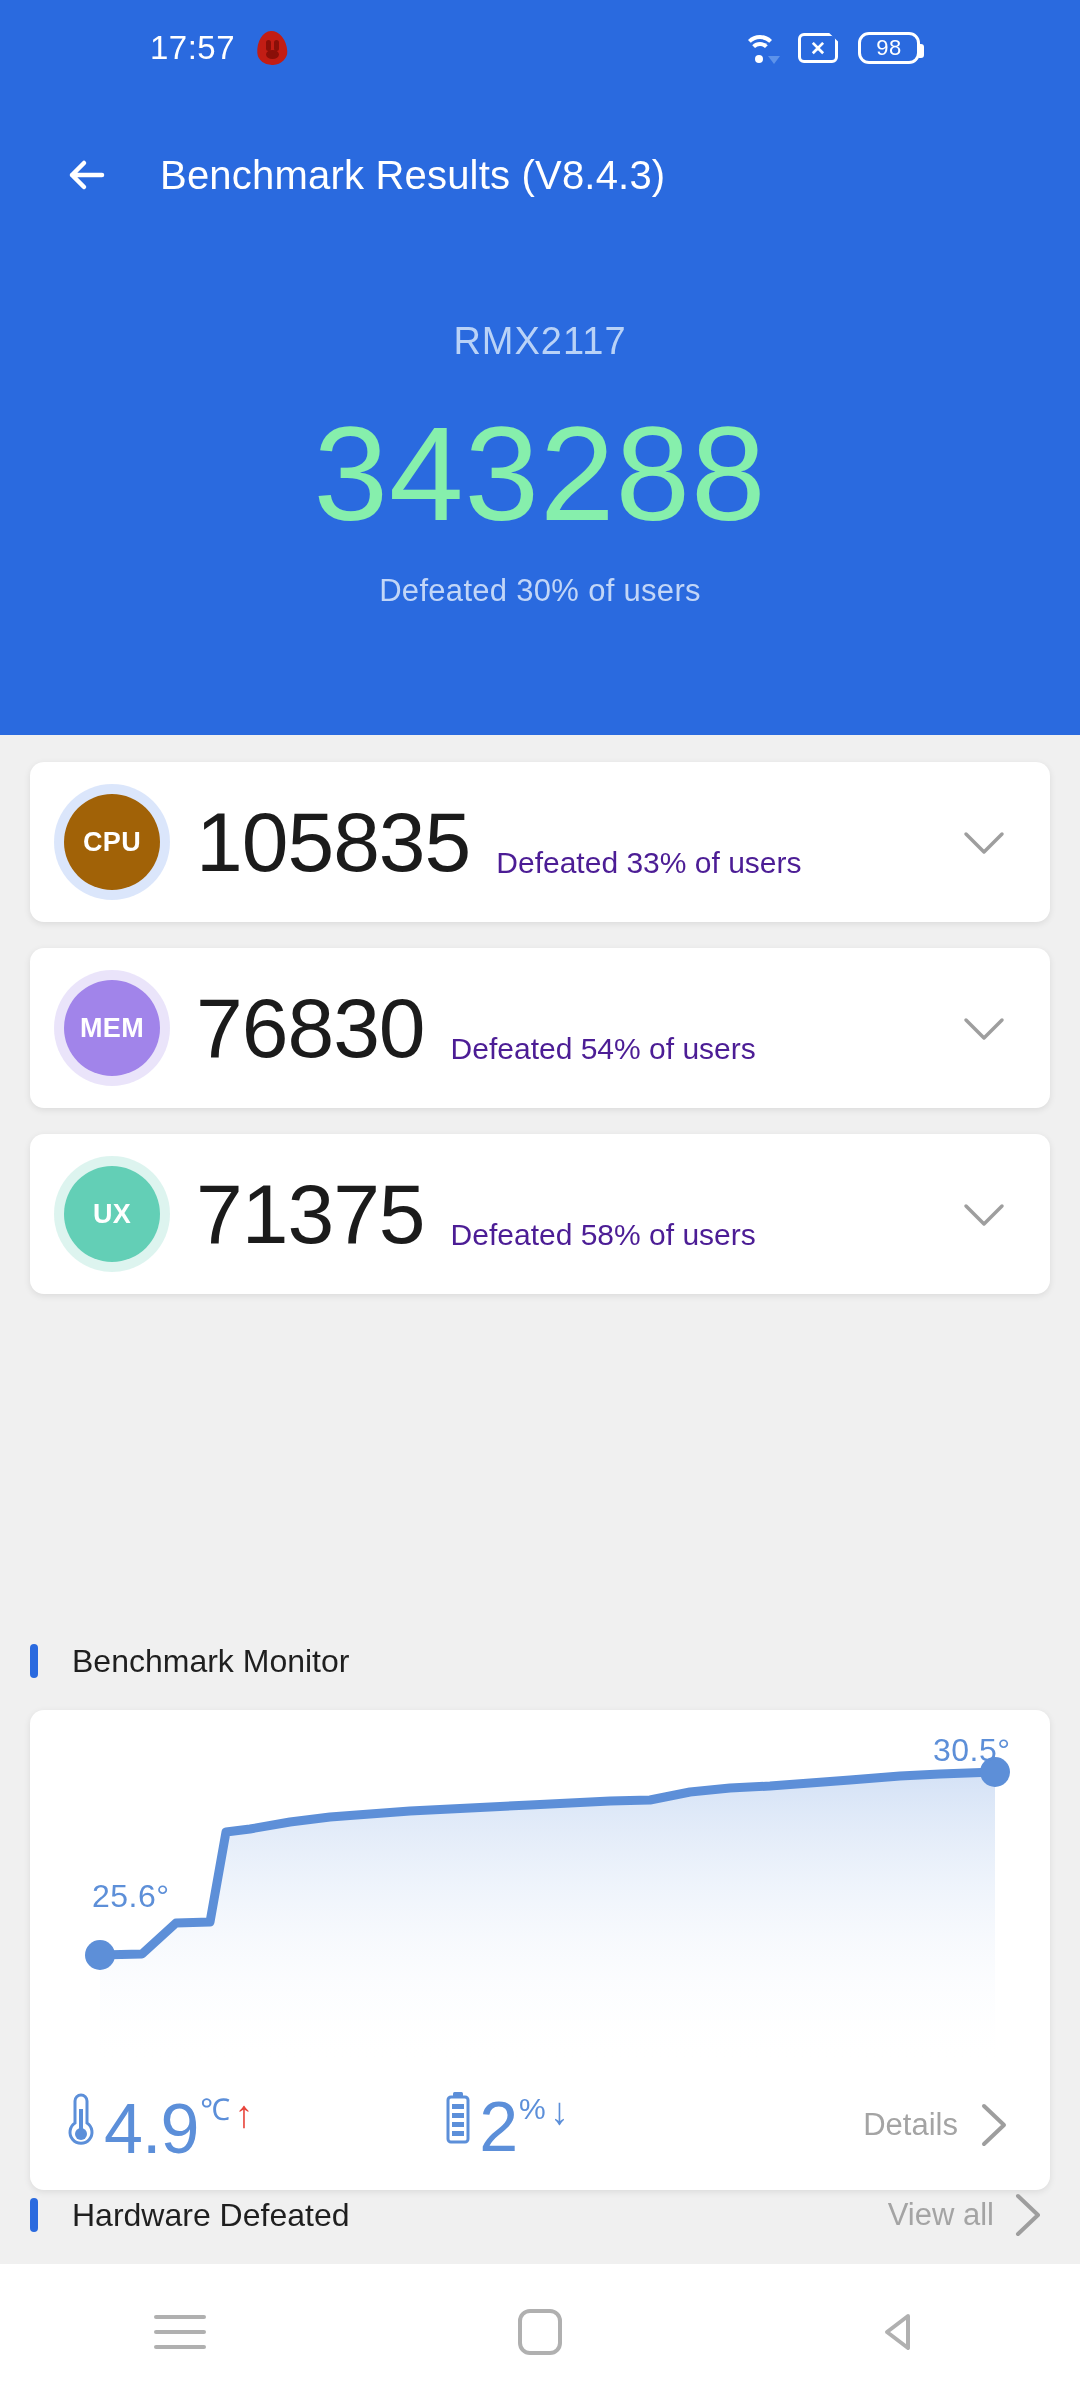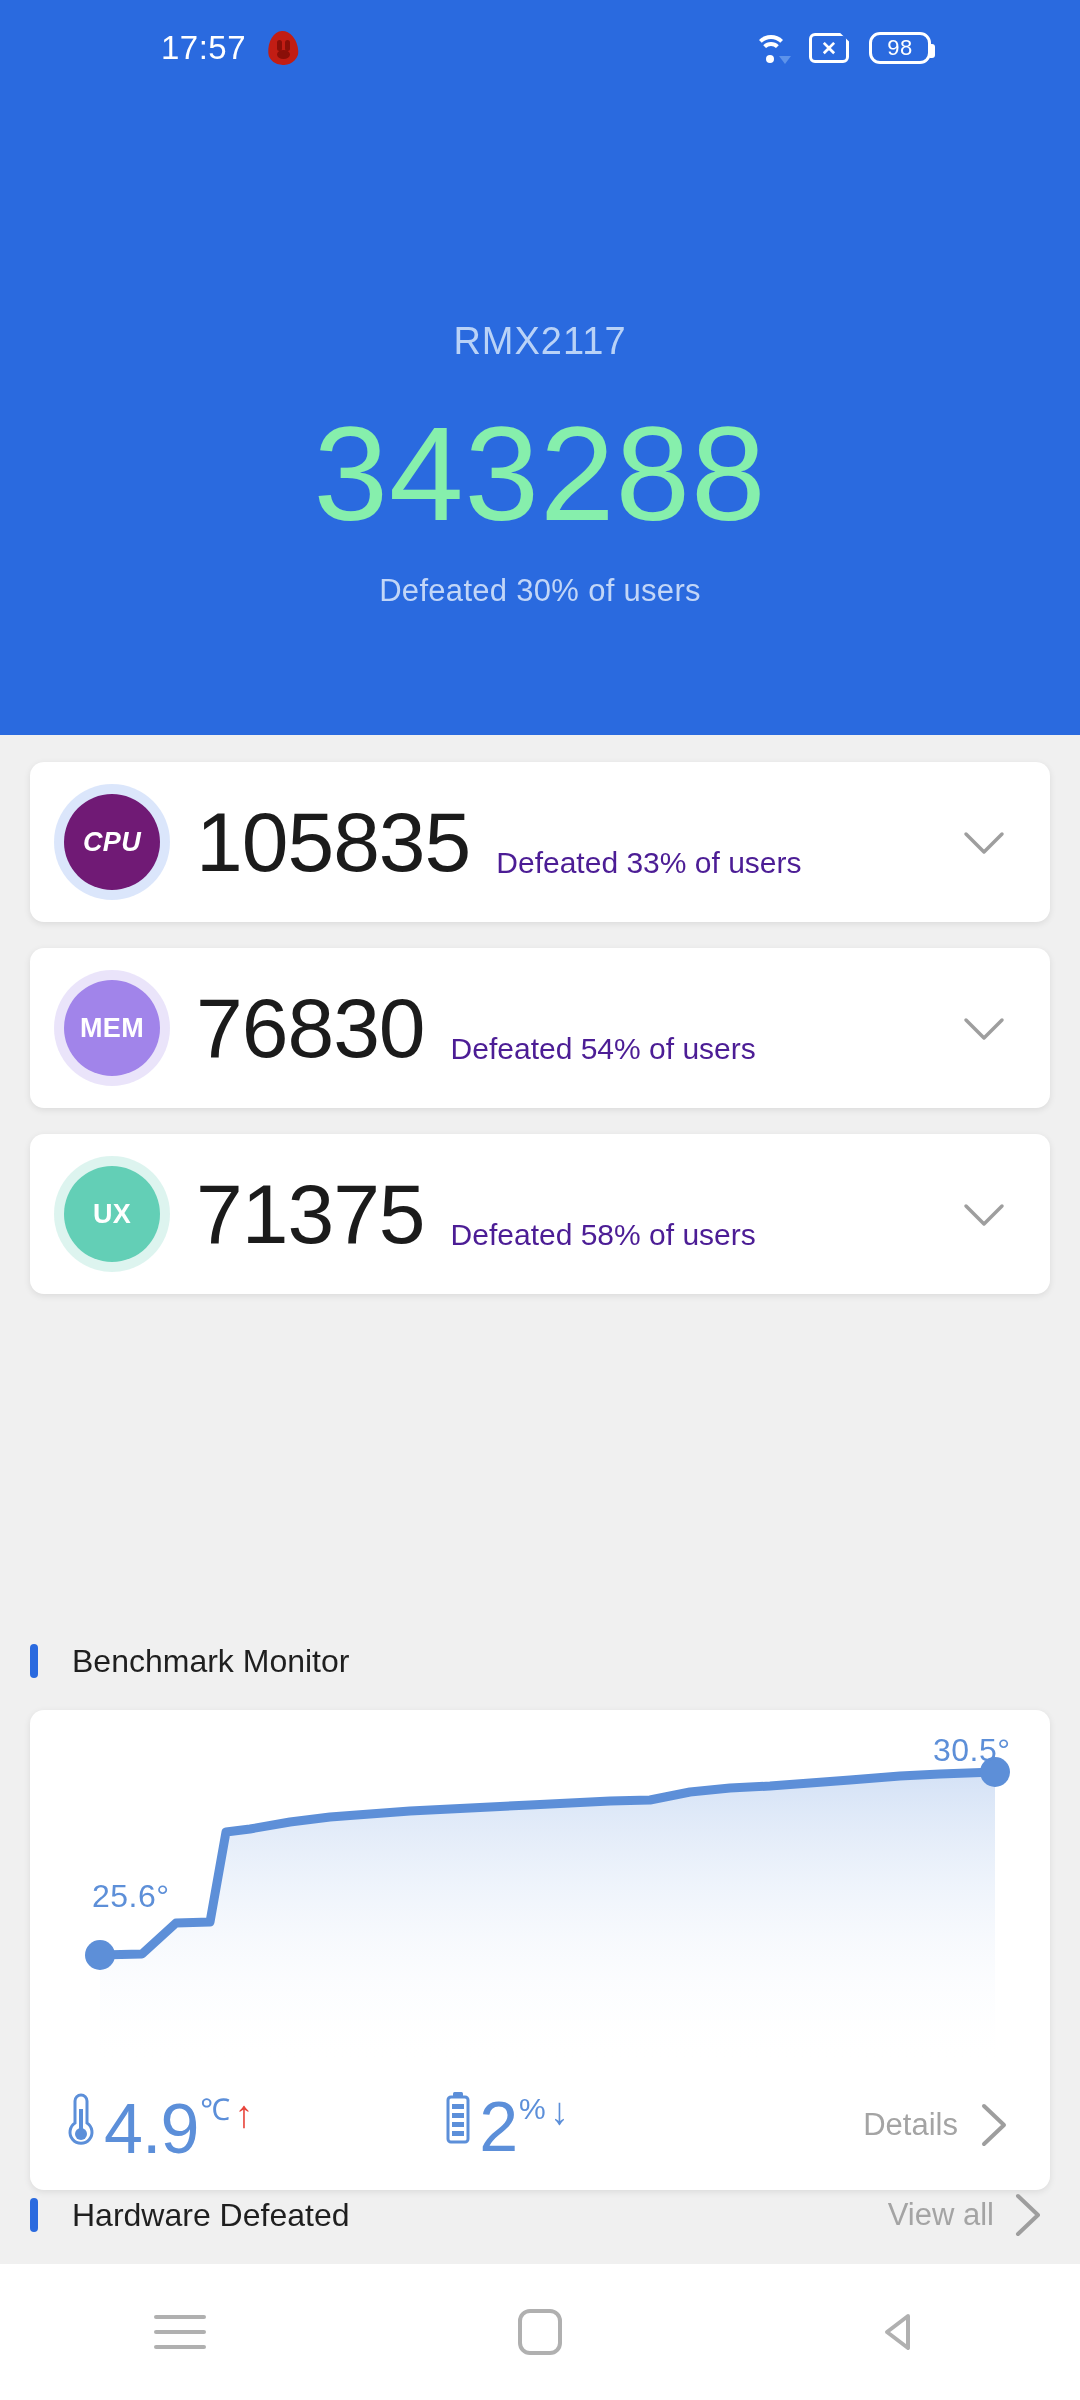--- a/index.html
+++ b/index.html
@@ -10,21 +10,21 @@
     overflow:hidden;
   }
   .screen { position:relative; width:1080px; height:2400px; background:#f0f0f0; }
 
   
   .header {
     position:absolute; top:0; left:0; width:1080px; height:735px;
     background:#2a6adf;
   }
   .statusbar {
-    position:absolute; top:0; left:11px; width:956px; height:96px;
+    position:absolute; top:0; left:0; width:956px; height:96px;
     display:flex; align-items:center; padding:0 36px;
   }
   .status-left { display:flex; align-items:center; gap:22px; margin-left:114px; }
   .clock { color:#ffffff; font-size:33px; letter-spacing:0.5px; }
   .antutu-glyph { width:30px; height:34px; position:relative; }
   .antutu-glyph .flame {
     position:absolute; inset:0;
     background:#c21d14;
     border-radius:50% 50% 50% 50% / 62% 62% 38% 38%;
     transform:rotate(-4deg);
@@ -76,21 +76,21 @@
   
   .cards { position:absolute; top:762px; left:0; width:1080px; }
   .card {
     position:relative; margin:0 30px 26px 30px; height:160px; background:#ffffff;
     border-radius:14px; box-shadow:0 2px 7px rgba(0,0,0,0.09);
     display:flex; align-items:center; padding:0 34px;
   }
   .badge { width:96px; height:96px; border-radius:50%; flex:0 0 auto;
     display:flex; align-items:center; justify-content:center;
     color:#ffffff; font-size:27px; font-weight:700; letter-spacing:0.3px; }
-  .badge.cpu { background:#701a75; box-shadow:0 0 0 10px rgba(91,141,239,0.22);font-style:italic; }
+  .badge.cpu { background:#a16207; box-shadow:0 0 0 10px rgba(91,141,239,0.22); }
   .badge.gpu { background:#46c3e8; box-shadow:0 0 0 10px rgba(70,195,232,0.22); }
   .badge.mem { background:#a184ea; box-shadow:0 0 0 10px rgba(161,132,234,0.22); }
   .badge.ux  { background:#63cfb6; box-shadow:0 0 0 10px rgba(99,207,182,0.22); }
   .card-score { font-size:84px; color:#1b1b1b; margin-left:36px; letter-spacing:-1px; line-height:1; }
   .card-sub { font-size:30px; color:#4c1d95; margin-left:26px; align-self:flex-end; margin-bottom:42px; }
   .chev { margin-left:auto; width:64px; height:64px; }
 
   
   .sect { display:flex; align-items:center; padding:0 30px; height:70px;gap:16px; }
   .sect-bar { width:8px; height:34px; background:#2a6adf; border-radius:4px; flex:0 0 auto; }
@@ -159,20 +159,28 @@
         </div>
         <div class="sim-ico">
           <span class="x">✕</span>
         </div>
         <div class="batt-ico">
           <span class="lvl">98</span>
         </div>
       </div>
     </div>
 
+    <div class="appbar">
+      <div class="back-arrow">
+        <svg width="60" height="60" viewBox="0 0 60 60">
+          <path d="M44 30 H14 M26 18 L14 30 L26 42" fill="none" stroke="#ffffff" stroke-width="4.5" stroke-linecap="round" stroke-linejoin="round"></path>
+        </svg>
+      </div>
+      <div class="appbar-title">Benchmark Results (V8.4.3)</div>
+    </div>
 
     <div class="hero">
       <div class="hero-device">RMX2117</div>
       <div class="hero-score">343288</div>
       <div class="hero-sub">Defeated 30% of users</div>
     </div>
   </div>
 
   <div class="cards">
 

